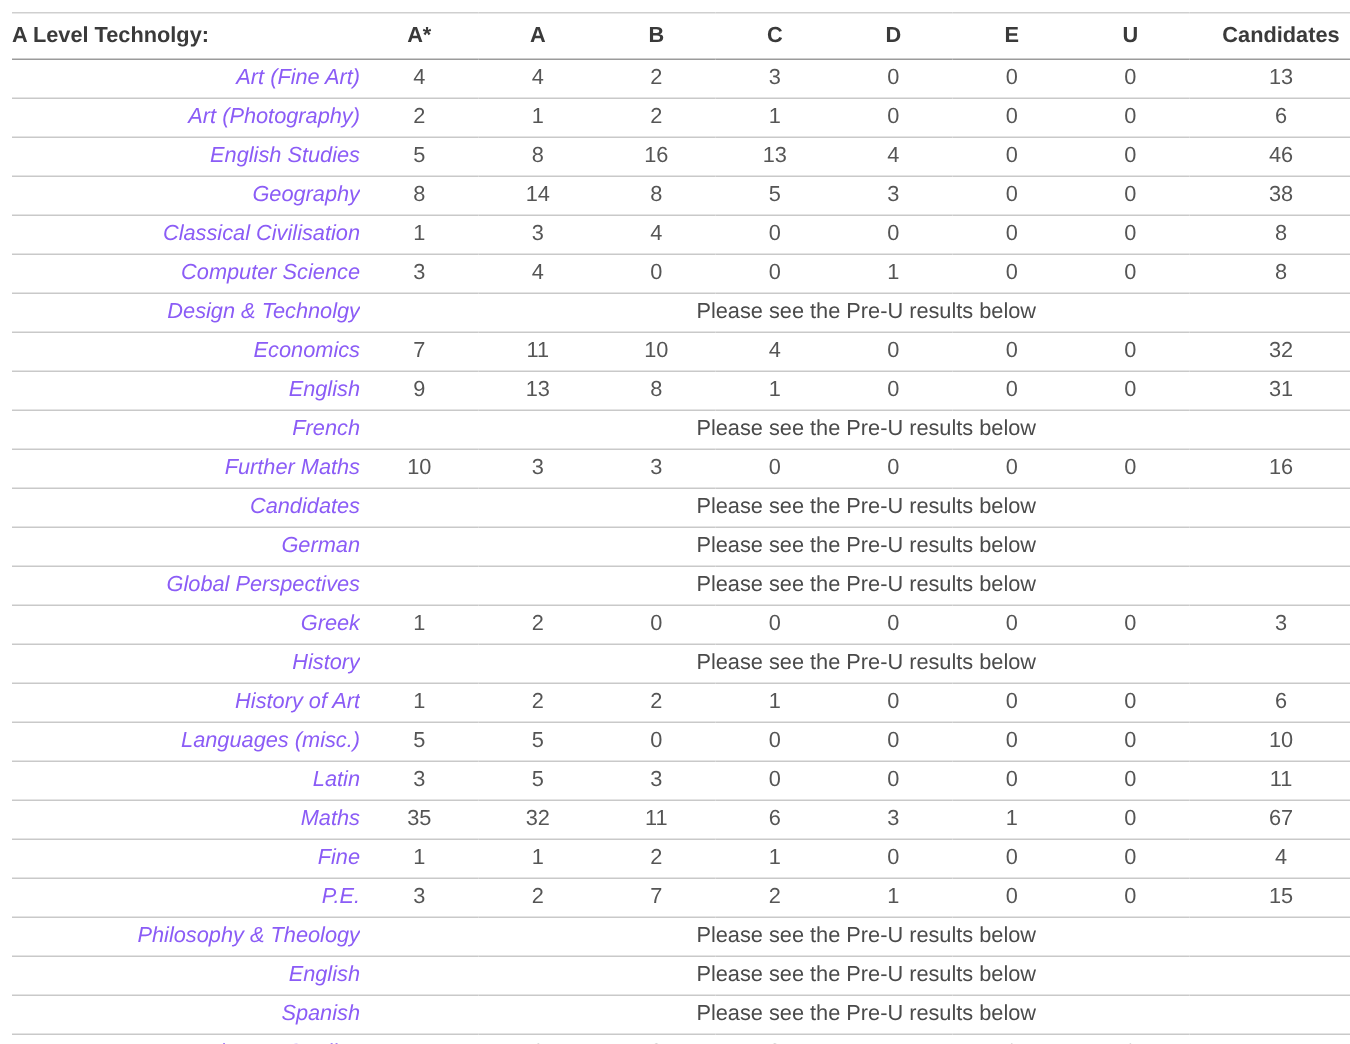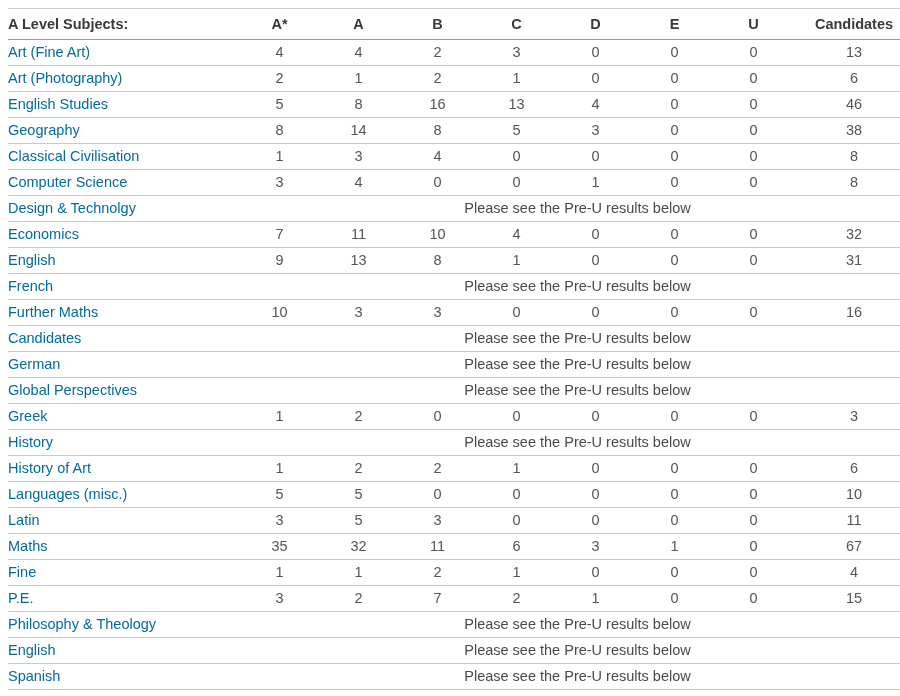--- a/index.html
+++ b/index.html
@@ -49,23 +49,24 @@
     font-size: 14.5px;
   }
   th.subject-head {
     text-align: left;
     padding-left: 6px;
   }
   th.grade-head, th.cands-head {
     text-align: center;
   }
   td.subject-cell {
-    text-align: left;
+    text-align: right;
     padding-left: 6px;
-    color: #0369a1;
+    color: #8b5cf6;
+    font-style: italic;
   }
   td.grade-cell, td.cands-cell {
     text-align: center;
     color: #555555;
   }
   td.note-cell {
     text-align: center;
     color: #4a4a4a;
     padding-right: 118px;
   }
@@ -84,21 +85,21 @@
         <col class="c-grade">
         <col class="c-grade">
         <col class="c-grade">
       <col class="c-grade">
         <col class="c-grade">
         <col class="c-grade">
       <col class="c-cands">
     </colgroup>
     <thead>
       <tr>
-          <th class="subject-head">A Level Subjects:</th>
+          <th class="subject-head">A Level Technolgy:</th>
           <th class="grade-head">A*</th>
           <th class="grade-head">A</th>
           <th class="grade-head">B</th>
           <th class="grade-head">C</th>
           <th class="grade-head">D</th>
           <th class="grade-head">E</th>
           <th class="grade-head">U</th>
           <th class="cands-head">Candidates</th>
         </tr>
     </thead>

